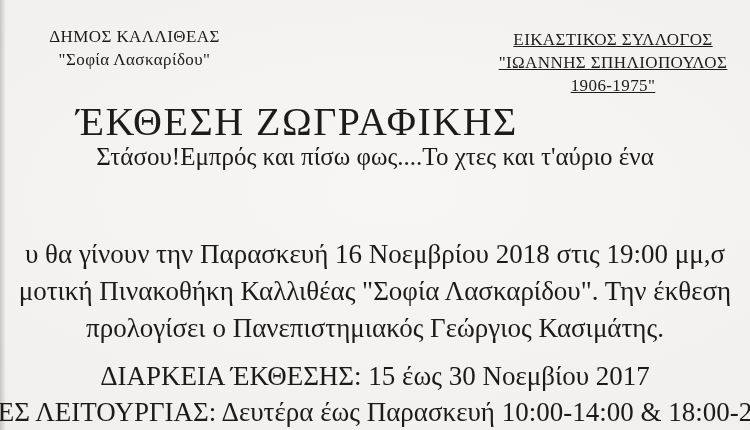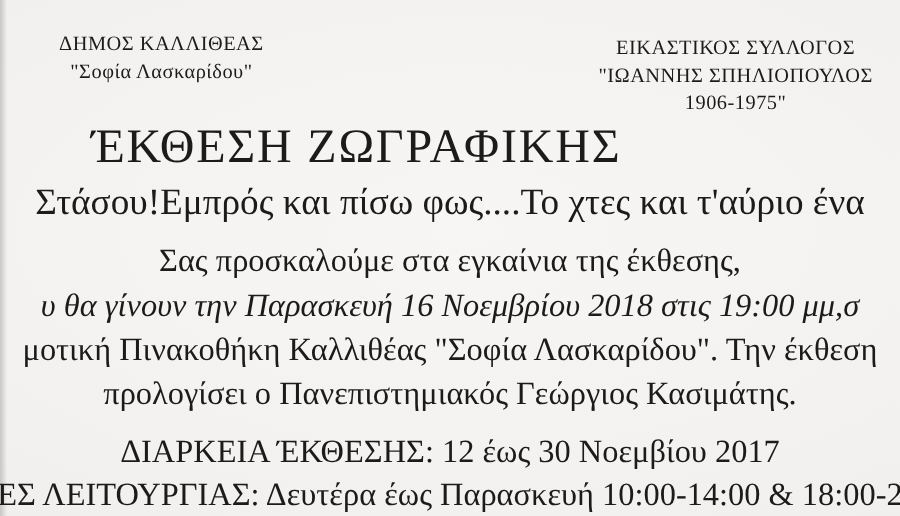--- a/index.html
+++ b/index.html
@@ -29,52 +29,52 @@
   .header-block {
     position: absolute;
     top: 25px;
     text-align: center;
     font-size: 17px;
     line-height: 23px;
     letter-spacing: 0.4px;
     white-space: nowrap;
   }
   .header-left  { left: 22px;  width: 225px; }
-  .header-right { left: 488px; width: 250px; top: 28px; }
+  .header-right { left: 488px; width: 250px; top: 28px; text-decoration: underline; }
   .line { display: block; }
   .title {
     position: absolute;
     top: 97px;
     left: 0;
     width: 594px;
     text-align: center;
     font-size: 40px;
     line-height: 50px;
     letter-spacing: 1.5px;
     white-space: nowrap;
   }
   .subtitle {
     position: absolute;
-    top: 148px;
+    top: 137px;
     left: 50%;
     transform: translateX(-50%);
-    font-size: 31px;
+    font-size: 25px;
     line-height: 40px;
     white-space: nowrap;
   }
   .bodyline {
     position: absolute;
     left: 50%;
     transform: translateX(-50%);
     font-size: 27px;
     line-height: 36px;
     white-space: nowrap;
   }
   .inv1 { top: 199px; }
-  .inv2 { top: 236px; font-style: italic; }
+  .inv2 { top: 236px; }
   .inv3 { top: 273px; }
   .inv4 { top: 310px; text-align: center; }
   .dur  { top: 358px; }
   .hours{ top: 394px; }
 </style>
 </head>
 <body>
 
 <div class="page">
   <div class="edge-shade"></div>
@@ -87,20 +87,19 @@
   <div class="header-block header-right">
     <span class="line">ΕΙΚΑΣΤΙΚΟΣ ΣΥΛΛΟΓΟΣ</span>
     <span class="line">"ΙΩΑΝΝΗΣ ΣΠΗΛΙΟΠΟΥΛΟΣ</span>
     <span class="line">1906-1975"</span>
   </div>
 
   <div class="title">ΈΚΘΕΣΗ ΖΩΓΡΑΦΙΚΗΣ</div>
 
   <div class="subtitle">Στάσου!Εμπρός και πίσω φως....Το χτες και τ'αύριο ένα</div>
 
-  <div class="bodyline inv1">Σας προσκαλούμε στα εγκαίνια της έκθεσης,</div>
   <div class="bodyline inv2">υ θα γίνουν την Παρασκευή 16 Νοεμβρίου 2018 στις 19:00 μμ,σ</div>
   <div class="bodyline inv3">μοτική Πινακοθήκη Καλλιθέας "Σοφία Λασκαρίδου". Την έκθεση</div>
   <div class="bodyline inv4">προλογίσει ο Πανεπιστημιακός Γεώργιος Κασιμάτης.</div>
 
-  <div class="bodyline dur">ΔΙΑΡΚΕΙΑ ΈΚΘΕΣΗΣ: 12 έως 30 Νοεμβίου 2017</div>
+  <div class="bodyline dur">ΔΙΑΡΚΕΙΑ ΈΚΘΕΣΗΣ: 15 έως 30 Νοεμβίου 2017</div>
   <div class="bodyline hours">ΕΣ ΛΕΙΤΟΥΡΓΙΑΣ: Δευτέρα έως Παρασκευή 10:00-14:00 &amp; 18:00-2</div>
 </div>
 
 </body></html>

